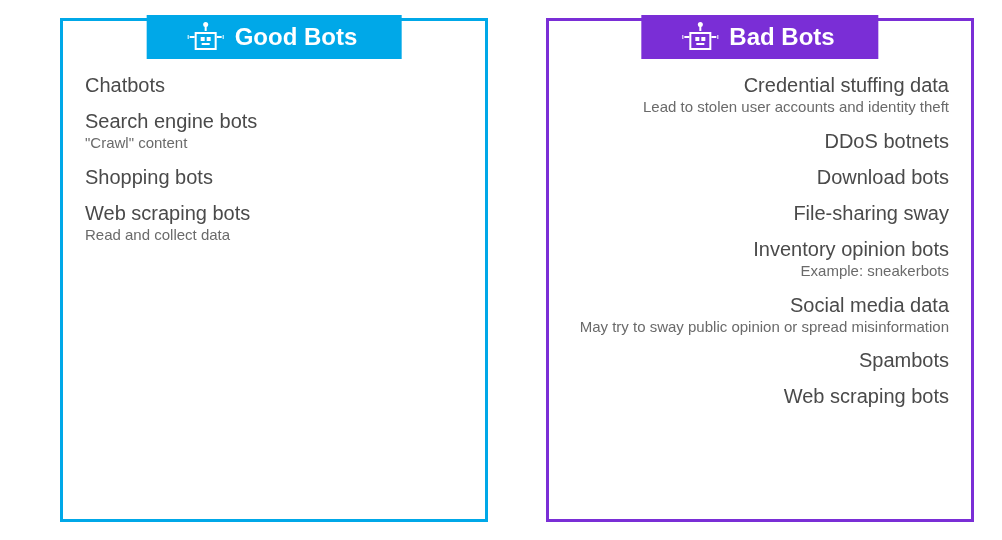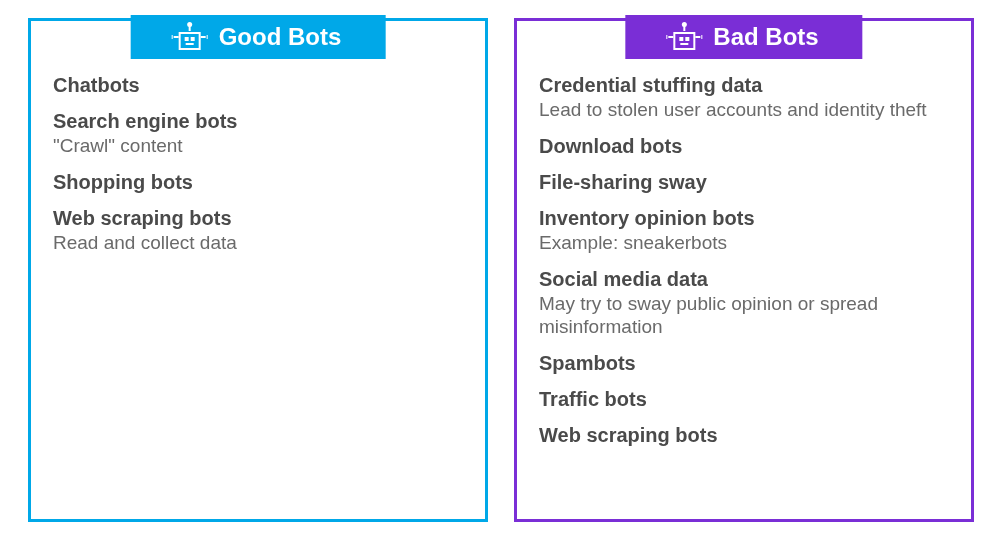--- a/index.html
+++ b/index.html
@@ -10,23 +10,24 @@
       height: 540px;
       display: flex;
       gap: 26px;
       padding: 18px 28px;
     }
     .panel {
       flex: 1;
       position: relative;
       border: 3px solid;
       padding: 52px 22px 18px 22px;
+      margin-left: 32px;
     }
     .panel.good { border-color: #00a8e8; }
-    .panel.bad  { border-color: #7a2ed6; }
+    .panel.bad  { border-color: #7a2ed6; text-align: right; }
     .panel-header {
       position: absolute;
       top: -6px;
       left: 50%;
       transform: translateX(-50%);
       display: flex;
       align-items: center;
       gap: 14px;
       color: #ffffff;
       font-size: 24px;
@@ -91,26 +92,26 @@
       width: 1px; height: 4px;
       background: #fff;
     }
     .robot-ear-dot.l { left: -3px; }
     .robot-ear-dot.r { right: -3px; }
     .item {
       margin-bottom: 12px;
     }
     .item-title {
       font-size: 20px;
-      font-weight: 700;
+      font-weight: 400;
       color: #4a4a4a;
       line-height: 1.2;
     }
     .item-desc {
-      font-size: 19px;
+      font-size: 15px;
       color: #6a6a6a;
       line-height: 1.25;
       margin-top: 1px;
     }
   </style>
 </head>
 <body>
 
 <div class="panel good">
   <div class="panel-header">
@@ -165,41 +166,41 @@
       <span class="robot-ear-dot r"></span>
     </span>
     <span>Bad Bots</span>
   </div>
   <div>
     <div class="item">
       <div class="item-title">Credential stuffing data</div>
       <div class="item-desc">Lead to stolen user accounts and identity theft</div>
     </div>
     <div class="item">
+      <div class="item-title">DDoS botnets</div>
+
+    </div>
+    <div class="item">
       <div class="item-title">Download bots</div>
 
     </div>
     <div class="item">
       <div class="item-title">File-sharing sway</div>
 
     </div>
     <div class="item">
       <div class="item-title">Inventory opinion bots</div>
       <div class="item-desc">Example: sneakerbots</div>
     </div>
     <div class="item">
       <div class="item-title">Social media data</div>
       <div class="item-desc">May try to sway public opinion or spread misinformation</div>
     </div>
     <div class="item">
       <div class="item-title">Spambots</div>
 
     </div>
     <div class="item">
-      <div class="item-title">Traffic bots</div>
-
-    </div>
-    <div class="item">
       <div class="item-title">Web scraping bots</div>
 
     </div>
   </div>
 </div>
 
 </body></html>

